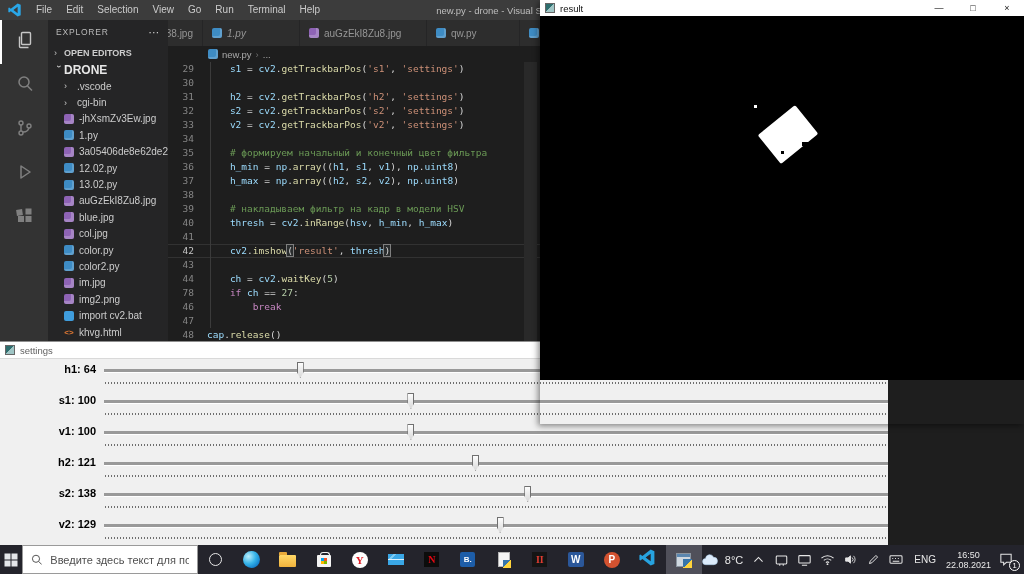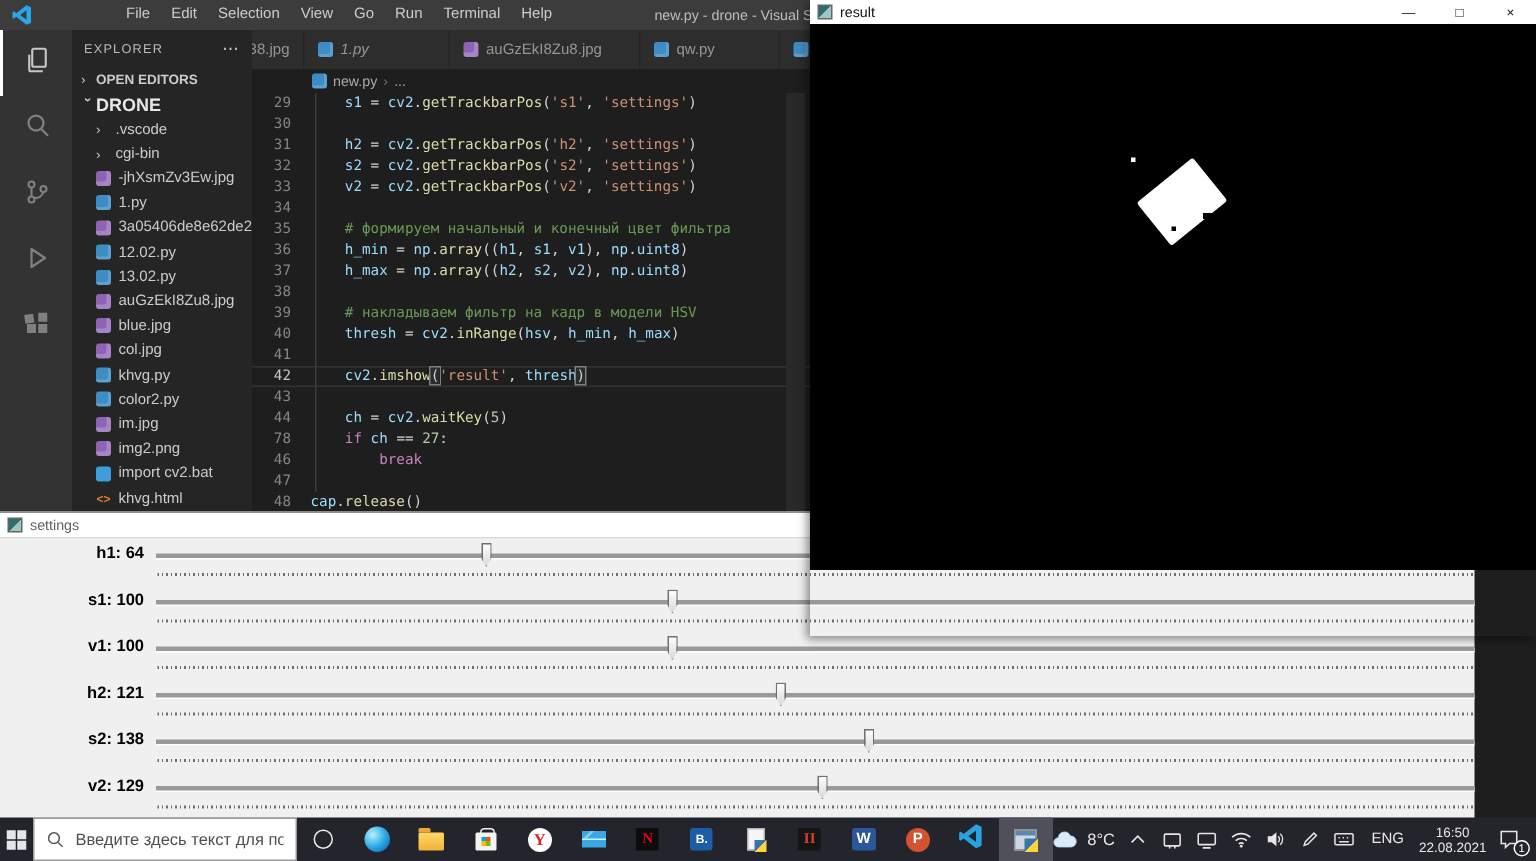--- a/index.html
+++ b/index.html
@@ -60,21 +60,21 @@
   .cl.active { box-shadow:inset 0 1px 0 #323232, inset 0 -1px 0 #323232; }
   .cl.active .ln { color:#c6c6c6; }
   .tok-v { color:#9cdcfe; } .tok-f { color:#dcdcaa; } .tok-s { color:#ce9178; }
   .tok-c { color:#6a9955; } .tok-k { color:#c586c0; } .tok-num { color:#b5cea8; }
   .tok-p { color:#d4d4d4; }
   .tok-b { box-shadow:0 0 0 1px #7f7f7f; background:#2a2d2e; }
   .indent-guide { position:absolute; left:42px; top:0; width:1px; height:266px; background:#3b3b3b; }
   .scroll-band { position:absolute; left:356px; top:0; width:13px; height:280px; background:#292929; }
 
   
-  #settings-win { position:absolute; left:0; top:341px; width:983px; height:233px;
+  #settings-win { position:absolute; left:0; top:341px; width:888px; height:233px;
     background:#f0f0f0; border-top:1px solid #8f8f8f; z-index:2; }
   .sw-titlebar { height:17px; background:#ffffff; display:flex; align-items:center;
     padding-left:5px; gap:5px; border-bottom:1px solid #d9d9d9; }
   .sw-title { font-size:9.5px; color:#5f5f5f; }
   .cvicon { width:10px; height:10px; flex:none;
     background:linear-gradient(135deg,#2e6e6e 0 50%, #9fc5c5 50%); border:1px solid #666; }
   .sw-body { position:relative; height:187px; }
   .tb-label { position:absolute; left:0; width:96px; text-align:right;
     font-size:11px; font-weight:bold; color:#000; }
   .tb-track { position:absolute; left:104px; right:0; height:3px;
@@ -166,21 +166,21 @@
 <body>
 
 <div id="screen">
 
   <div id="vscode">
     <div class="titlebar">
       <svg class="vsc-logo" viewBox="0 0 16 16">
         <path d="M11 0.5 L14.5 2 V14 L11 15.5 L3.2 9.4 L1.3 10.9 L0.4 10.2 V5.8 L1.3 5.1 L3.2 6.6 Z M11 4.4 L6.2 8 L11 11.6 Z" fill="#2aa7e8"></path>
       </svg>
       <div class="win-title">new.py - drone - Visual Studio Code</div>
-      <div id="menubar" style="display:flex; z-index:1;margin-left:48px;">
+      <div id="menubar" style="display:flex; z-index:1;">
           <div class="menu-item">File</div>
           <div class="menu-item">Edit</div>
           <div class="menu-item">Selection</div>
           <div class="menu-item">View</div>
           <div class="menu-item">Go</div>
           <div class="menu-item">Run</div>
           <div class="menu-item">Terminal</div>
           <div class="menu-item">Help</div>
         </div>
     </div>
@@ -270,21 +270,21 @@
           <div class="sb-item">
             <span class="fi image"></span>
             <span>blue.jpg</span>
           </div>
           <div class="sb-item">
             <span class="fi image"></span>
             <span>col.jpg</span>
           </div>
           <div class="sb-item">
             <span class="fi python"></span>
-            <span>khvg.py</span>
+            <span>color.py</span>
           </div>
           <div class="sb-item">
             <span class="fi python"></span>
             <span>color2.py</span>
           </div>
           <div class="sb-item">
             <span class="fi image"></span>
             <span>im.jpg</span>
           </div>
           <div class="sb-item">

